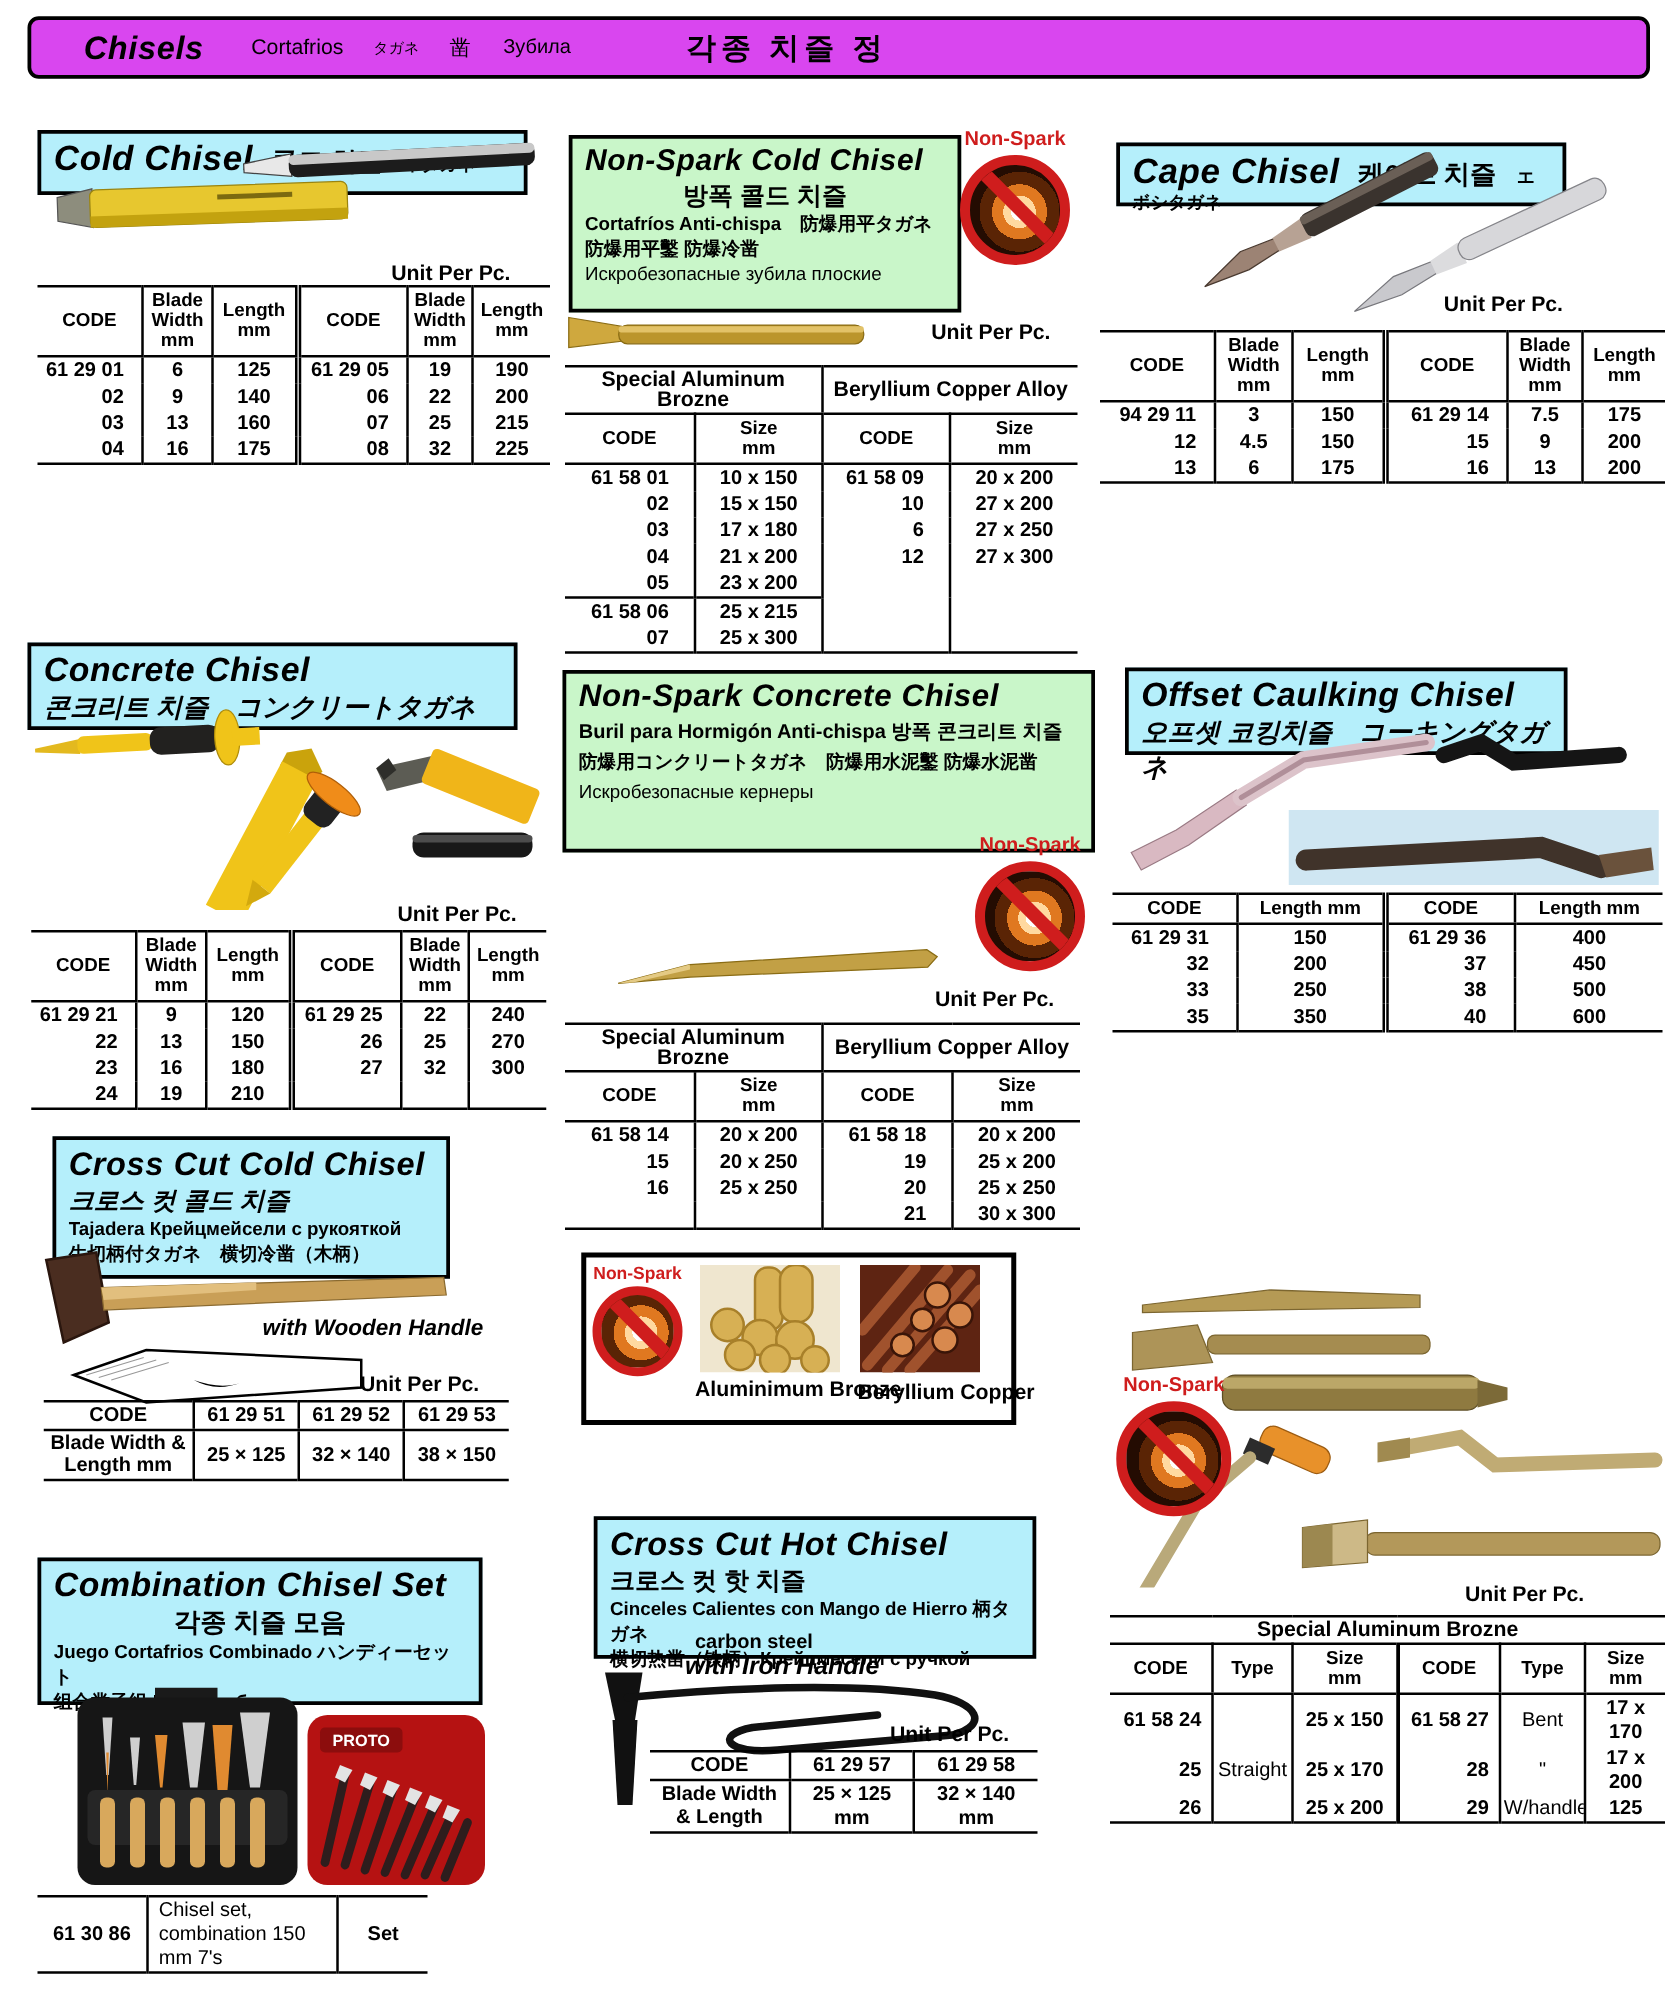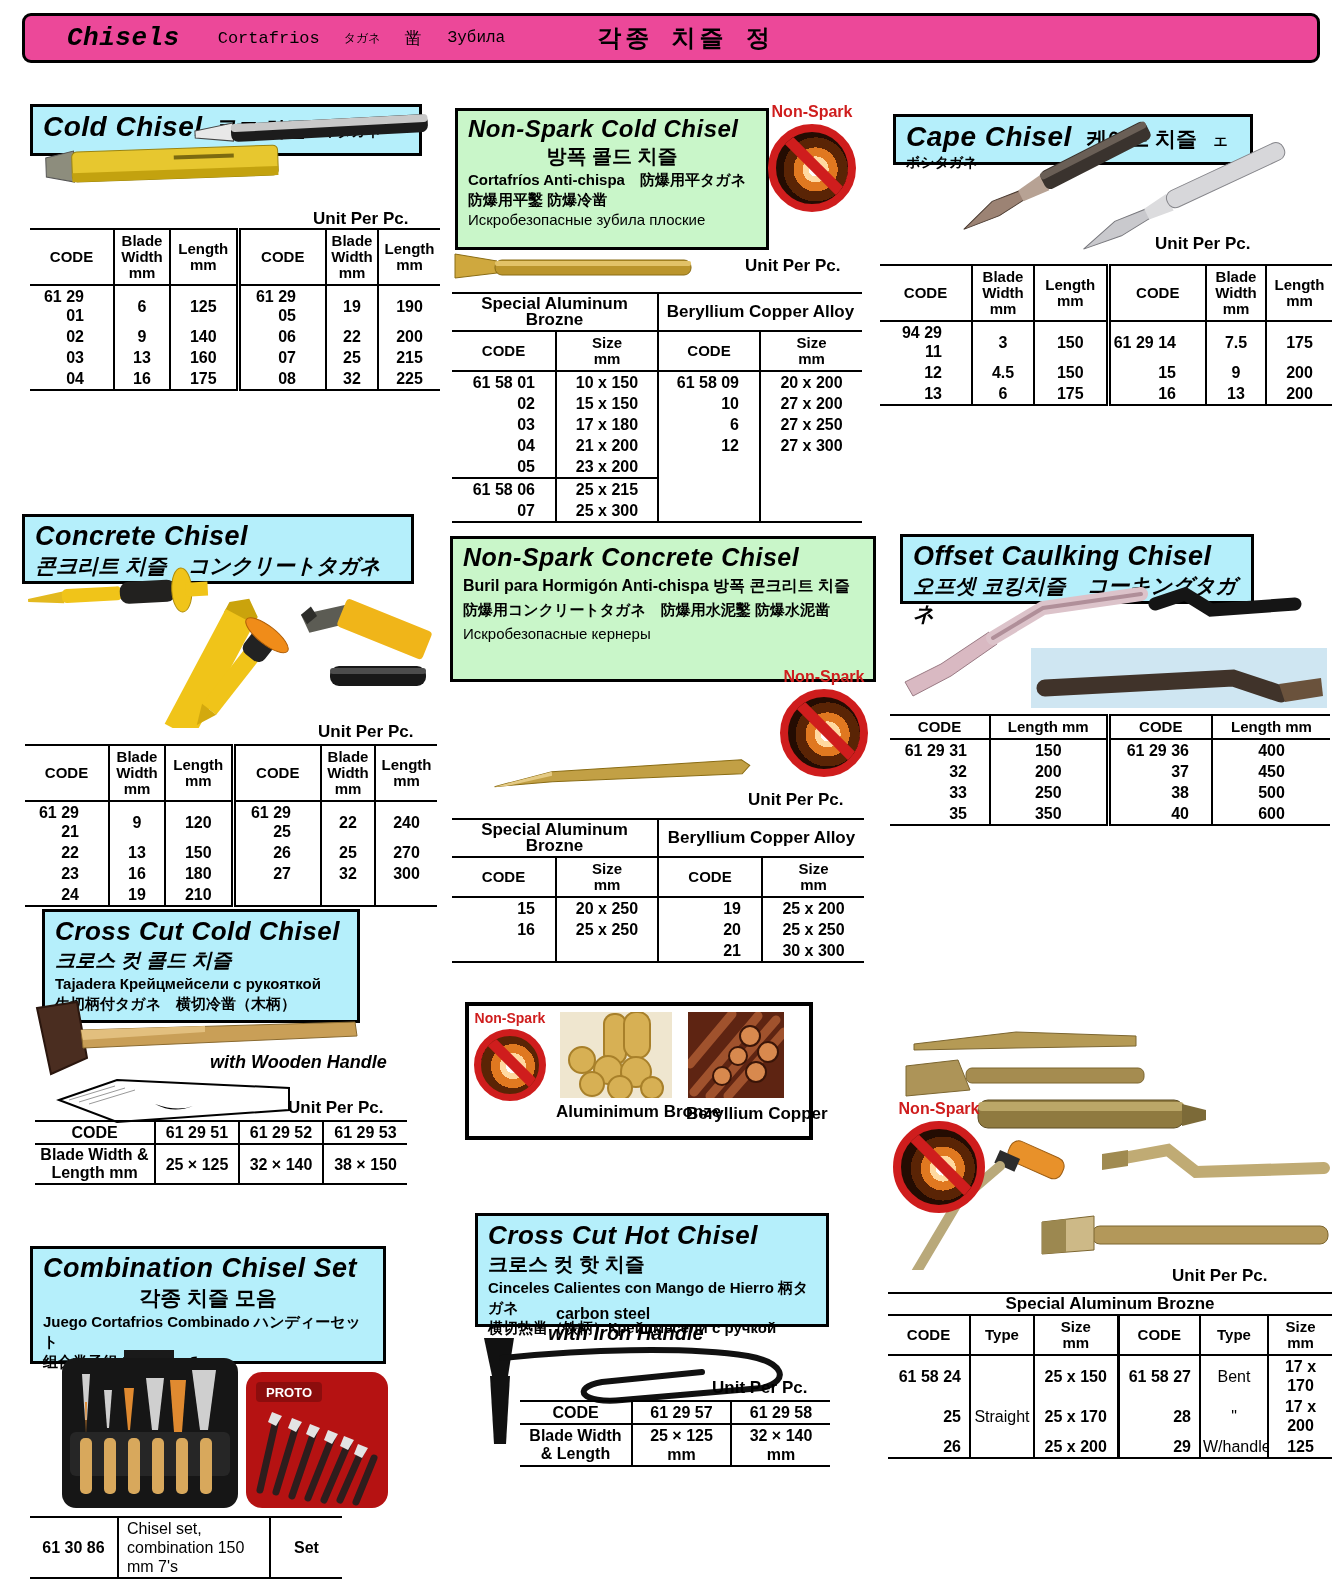--- a/index.html
+++ b/index.html
@@ -1,22 +1,22 @@
 <!DOCTYPE html>
 <html><head>
 <meta charset="utf-8">
 <style>
   html,body{margin:0;padding:0;background:#fff;}
   #page{position:relative;width:1344px;height:1596px;background:#fff;
         font-family:"Liberation Sans",sans-serif;color:#000;overflow:hidden;}
   .abs{position:absolute;}
 
   
-  .banner{background:#ec4899;border:3px solid #000;border-radius:9px;
-          display:flex;align-items:center;font-family:Liberation Mono, monospace;}
+  .banner{background:#d946ef;border:3px solid #000;border-radius:9px;
+          display:flex;align-items:center;}
   .tbox{border:3px solid #000;padding:4px 10px;margin-top:16px;}
   .tbox.cyan{background:#b5effb;}
   .tbox.green{background:#c9f6c9;}
   .ten{font-weight:bold;font-style:italic;font-size:27px;letter-spacing:.5px;}
   .tko{font-weight:bold;font-size:21px;}
   .tja{font-size:14px;font-weight:bold;}
   .tline{font-size:15px;line-height:20px;font-weight:bold;}
   .tline.ru{font-weight:normal;}
 
   
@@ -24,21 +24,21 @@
            border-top:2px solid #000;border-bottom:2px solid #000;}
   table.pt td{text-align:center;padding:1px 2px;overflow:hidden;}
   table.pt thead td{font-size:15px;line-height:16px;font-weight:bold;padding:3px 1px;}
   table.pt thead tr:last-child td{border-bottom:2px solid #000;}
   table.pt tbody td{font-size:16px;line-height:19px;font-weight:bold;}
   table.pt .grp td{font-weight:bold;font-size:17px;border-bottom:2px solid #000;padding:2px;}
 
   
   .t6 td:nth-child(n+2){border-left:2px solid #000;}
   .t6 td:nth-child(4){border-left:5px double #000;}
-  .t6 tbody td:nth-child(1),.t6 tbody td:nth-child(4){text-align:right;padding-right:29px;}
+  .t6 tbody td:nth-child(1),.t6 tbody td:nth-child(4){text-align:right;padding-right:14px;}
 
   
   .t4 td:nth-child(n+2){border-left:2px solid #000;}
   .t4 tbody td:nth-child(1),.t4 tbody td:nth-child(3){text-align:right;padding-right:20px;}
   .tns tbody tr:nth-child(6) td:nth-child(-n+2){border-top:2px solid #000;}
 
   
   .t4o td:nth-child(n+2){border-left:2px solid #000;}
   .t4o td:nth-child(3){border-left:5px double #000;}
   .t4o tbody td:nth-child(1),.t4o tbody td:nth-child(3){text-align:right;padding-right:22px;}
@@ -425,20 +425,26 @@
         <td colspan="2" style="border-left:2px solid #000;">Beryllium Copper Alloy</td>
       </tr>
       <tr>
         <td>CODE</td>
         <td><span style="display:inline-block;width:44px;">Size mm</span></td>
         <td>CODE</td>
         <td><span style="display:inline-block;width:44px;">Size mm</span></td>
       </tr>
     </thead>
     <tbody>
+        <tr>
+          <td>61 58 14</td>
+          <td>20 x 200</td>
+          <td>61 58 18</td>
+          <td>20 x 200</td>
+        </tr>
         <tr>
           <td>15</td>
           <td>20 x 250</td>
           <td>19</td>
           <td>25 x 200</td>
         </tr>
         <tr>
           <td>16</td>
           <td>25 x 250</td>
           <td>20</td>

